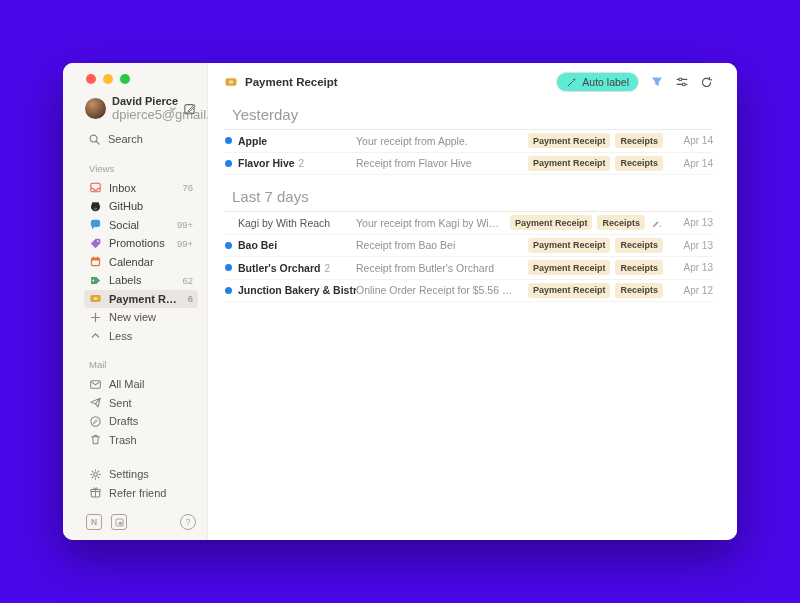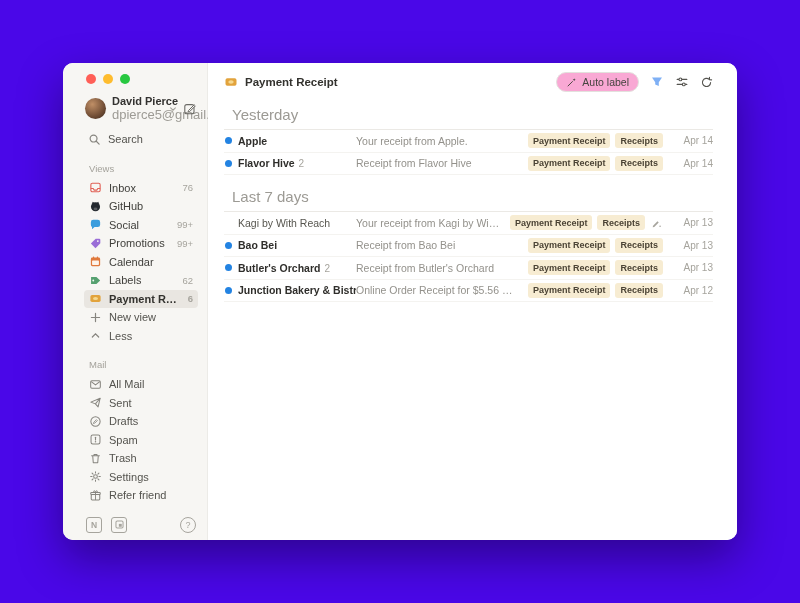--- a/index.html
+++ b/index.html
@@ -49,21 +49,21 @@
     font-size:8.5px;font-weight:700;display:flex;align-items:center;justify-content:center;margin-right:9px}
   .help-chip{margin-left:auto;width:14px;height:14px;border:1.2px solid #a6a49d;border-radius:50%;
     color:#a6a49d;font-size:9px;display:flex;align-items:center;justify-content:center}
   
   .main{flex:1;min-width:0;display:flex;flex-direction:column;background:#fff;
     padding:8px 24px 0 16px;box-sizing:border-box}
   .main-header{display:flex;align-items:center;height:22px}
   .page-title{font-size:11.5px;font-weight:700;color:#33322e;margin-left:7px}
   .header-actions{margin-left:auto;display:flex;align-items:center;gap:11px}
   .auto-label-btn{display:flex;align-items:center;gap:5px;border:1px solid #e3e1dd;border-radius:12px;
-    padding:3px 9px;font-size:10.5px;color:#45443f;background:#f9a8d4;cursor:default}
+    padding:3px 9px;font-size:10.5px;color:#45443f;background:#5eead4;cursor:default}
   .hicon{display:flex;color:#55544f}
   .group-label{font-size:15px;color:#9c9a94;padding:13px 0 6px 8px;border-bottom:1px solid #ebe9e5}
   .email-row{display:flex;align-items:center;height:21.5px;border-bottom:1px solid #f4f3f0;font-size:10.5px}
   .dot-col{width:13px;flex:none;display:flex;align-items:center;padding-left:1px}
   .dot{width:7px;height:7px;border-radius:50%;background:#2383e2;display:none}
   .email-row.unread .dot{display:block}
   .sender-col{width:118px;min-width:118px;display:flex;align-items:baseline;gap:4px;
     white-space:nowrap;overflow:hidden;color:#57564f}
   .email-row.unread .sender{font-weight:700;color:#2f2e2b}
   .thread-count{color:#a6a49d;font-size:10px}
@@ -232,30 +232,20 @@
         <span class="lbl">Sent</span>
       </div>
       <div class="side-item muted">
         <span class="icon">
             <svg width="13" height="13" viewBox="0 0 14 14">
               <circle cx="7" cy="7" r="5" fill="none" stroke="#87857f" stroke-width="1.1"></circle>
               <path d="M4.8 9.2 L5.2 7.8 L8 5 L9 6 L6.2 8.8 Z" fill="none" stroke="#87857f" stroke-width=".9"></path>
             </svg>
           </span>
         <span class="lbl">Drafts</span>
-      </div>
-      <div class="side-item muted">
-        <span class="icon">
-            <svg width="13" height="13" viewBox="0 0 14 14">
-              <rect x="2.2" y="2.2" width="9.6" height="9.6" rx="1.8" fill="none" stroke="#87857f" stroke-width="1.1"></rect>
-              <path d="M7 4.6 V7.6" stroke="#87857f" stroke-width="1.2" stroke-linecap="round"></path>
-              <circle cx="7" cy="9.5" r=".8" fill="#87857f"></circle>
-            </svg>
-          </span>
-        <span class="lbl">Spam</span>
       </div>
       <div class="side-item muted">
         <span class="icon">
             <svg width="13" height="13" viewBox="0 0 14 14">
               <path d="M2.8 4 H11.2 M5.4 4 V2.8 H8.6 V4 M4 4 L4.6 11.6 H9.4 L10 4" fill="none" stroke="#87857f" stroke-width="1.1" stroke-linecap="round" stroke-linejoin="round"></path>
             </svg>
           </span>
         <span class="lbl">Trash</span>
       </div>
     </div>

